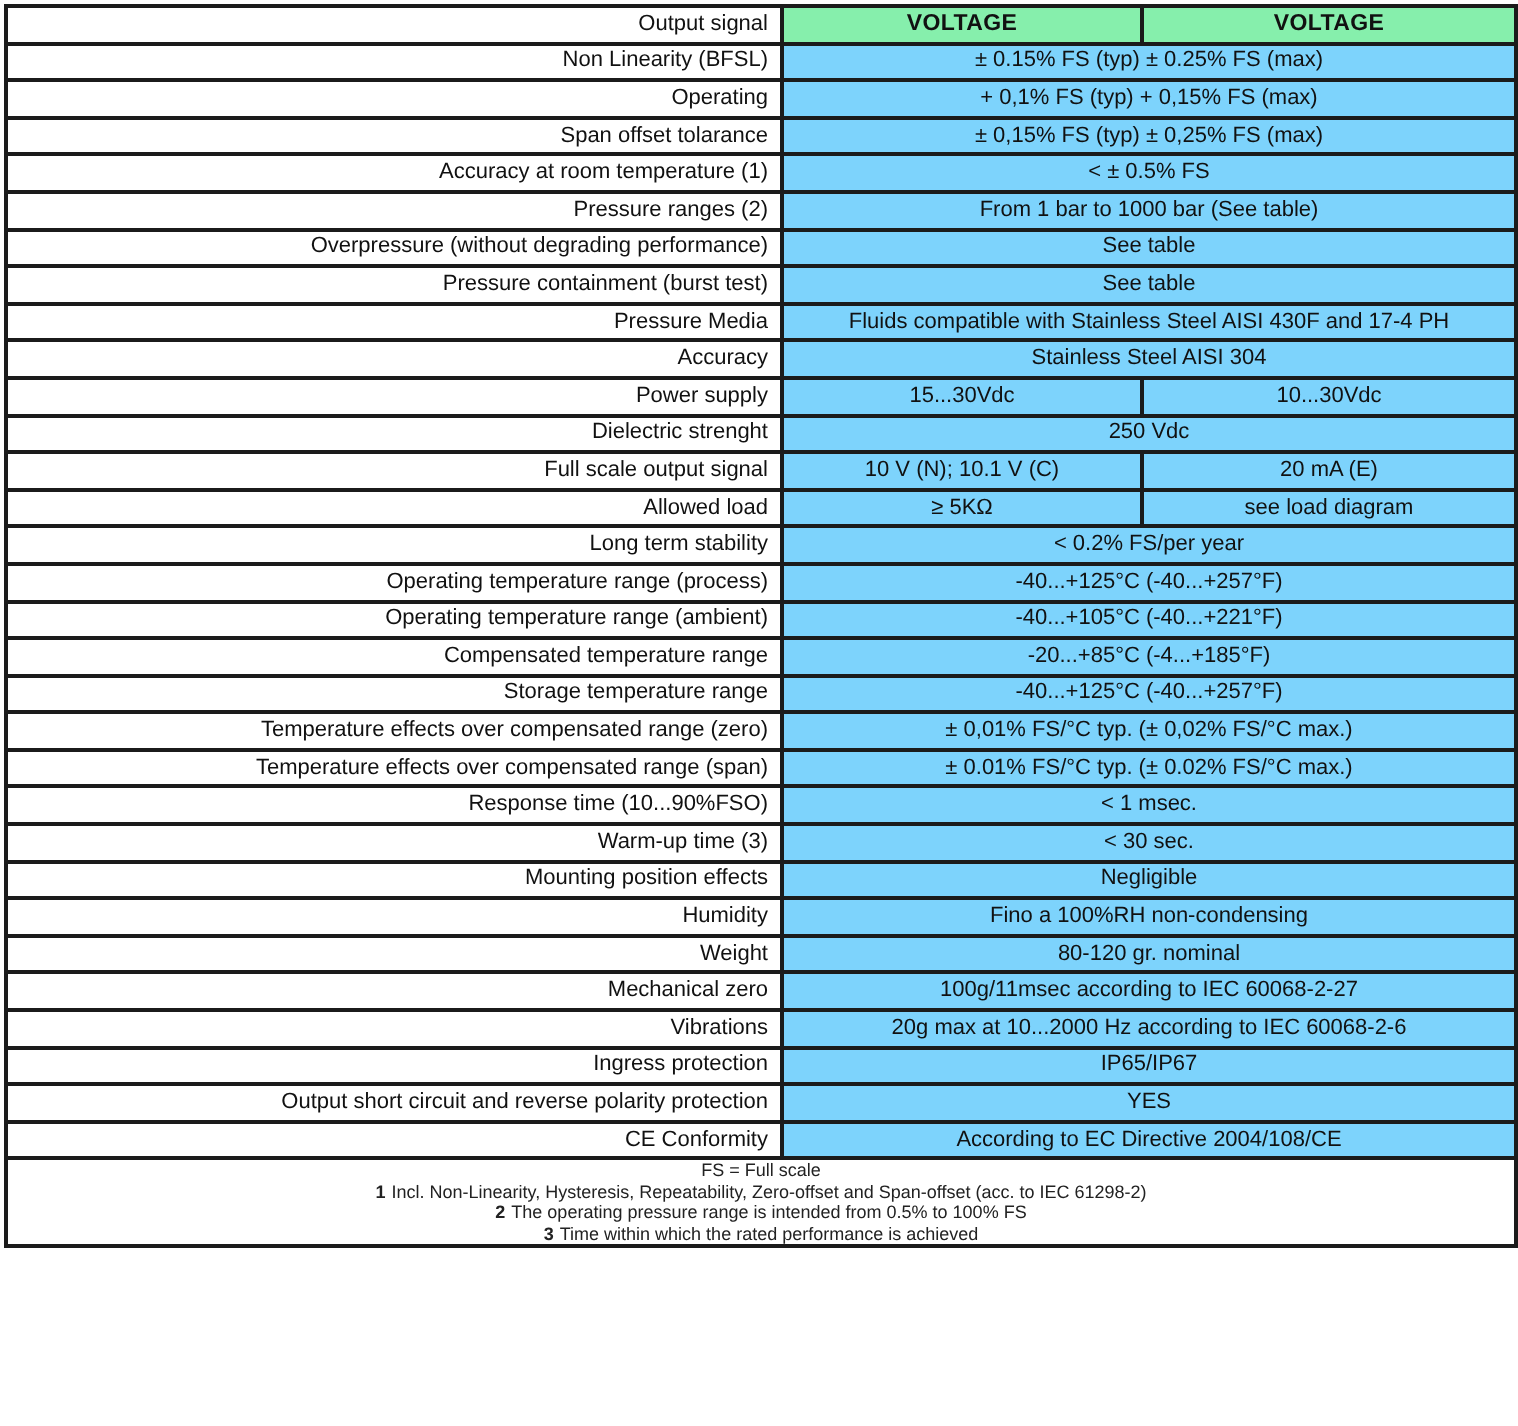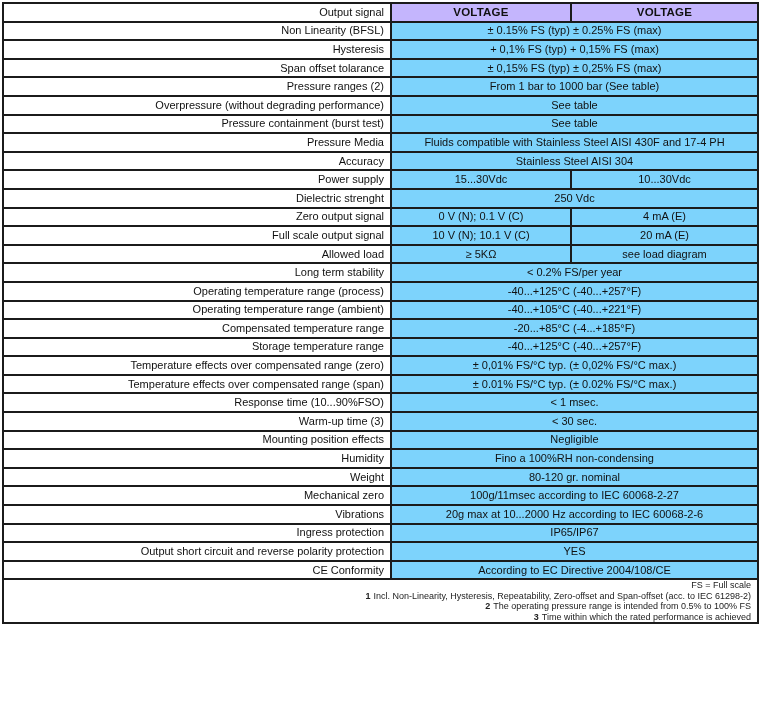--- a/index.html
+++ b/index.html
@@ -35,29 +35,29 @@
   }
   td.label {
     text-align: right;
     background: #ffffff;
   }
   td.val {
     text-align: center;
     background: #7dd3fc;
   }
   tr.header-row td.hdr {
-    background: #c4b5fd;
+    background: #86efac;
     font-weight: bold;
     text-align: center;
     font-size: 11.5px;
     letter-spacing: 0.2px;
   }
   td.fn-cell {
     vertical-align: top;
-    text-align: right;
+    text-align: center;
     height: 52px;
     padding: 5px 4px 3px 4px;
     white-space: normal;
   }
   .fn-line {
     font-size: 9px;
     line-height: 10.5px;
     color: #222222;
   }
   .fn-num {
@@ -81,26 +81,30 @@
         <td class="hdr">VOLTAGE</td>
         <td class="hdr">VOLTAGE</td>
       </tr>
     </tbody>
     <tbody id="rows-body">
         <tr>
           <td class="label">Non Linearity (BFSL)</td>
           <td class="val" colspan="2">± 0.15% FS (typ) ± 0.25% FS (max)</td>
         </tr>
         <tr>
-          <td class="label">Hysteresis</td>
+          <td class="label">Operating</td>
           <td class="val" colspan="2">+ 0,1% FS (typ) + 0,15% FS (max)</td>
         </tr>
         <tr>
           <td class="label">Span offset tolarance</td>
           <td class="val" colspan="2">± 0,15% FS (typ) ± 0,25% FS (max)</td>
+        </tr>
+        <tr>
+          <td class="label">Accuracy at room temperature (1)</td>
+          <td class="val" colspan="2">&lt; ± 0.5% FS</td>
         </tr>
         <tr>
           <td class="label">Pressure ranges (2)</td>
           <td class="val" colspan="2">From 1 bar to 1000 bar (See table)</td>
         </tr>
         <tr>
           <td class="label">Overpressure (without degrading performance)</td>
           <td class="val" colspan="2">See table</td>
         </tr>
         <tr>
@@ -116,25 +120,20 @@
           <td class="val" colspan="2">Stainless Steel AISI 304</td>
         </tr>
         <tr>
           <td class="label">Power supply</td>
           <td class="val">15...30Vdc</td>
           <td class="val">10...30Vdc</td>
         </tr>
         <tr>
           <td class="label">Dielectric strenght</td>
           <td class="val" colspan="2">250 Vdc</td>
-        </tr>
-        <tr>
-          <td class="label">Zero output signal</td>
-          <td class="val">0 V (N); 0.1 V (C)</td>
-          <td class="val">4 mA (E)</td>
         </tr>
         <tr>
           <td class="label">Full scale output signal</td>
           <td class="val">10 V (N); 10.1 V (C)</td>
           <td class="val">20 mA (E)</td>
         </tr>
         <tr>
           <td class="label">Allowed load</td>
           <td class="val">≥ 5KΩ</td>
           <td class="val">see load diagram</td>

